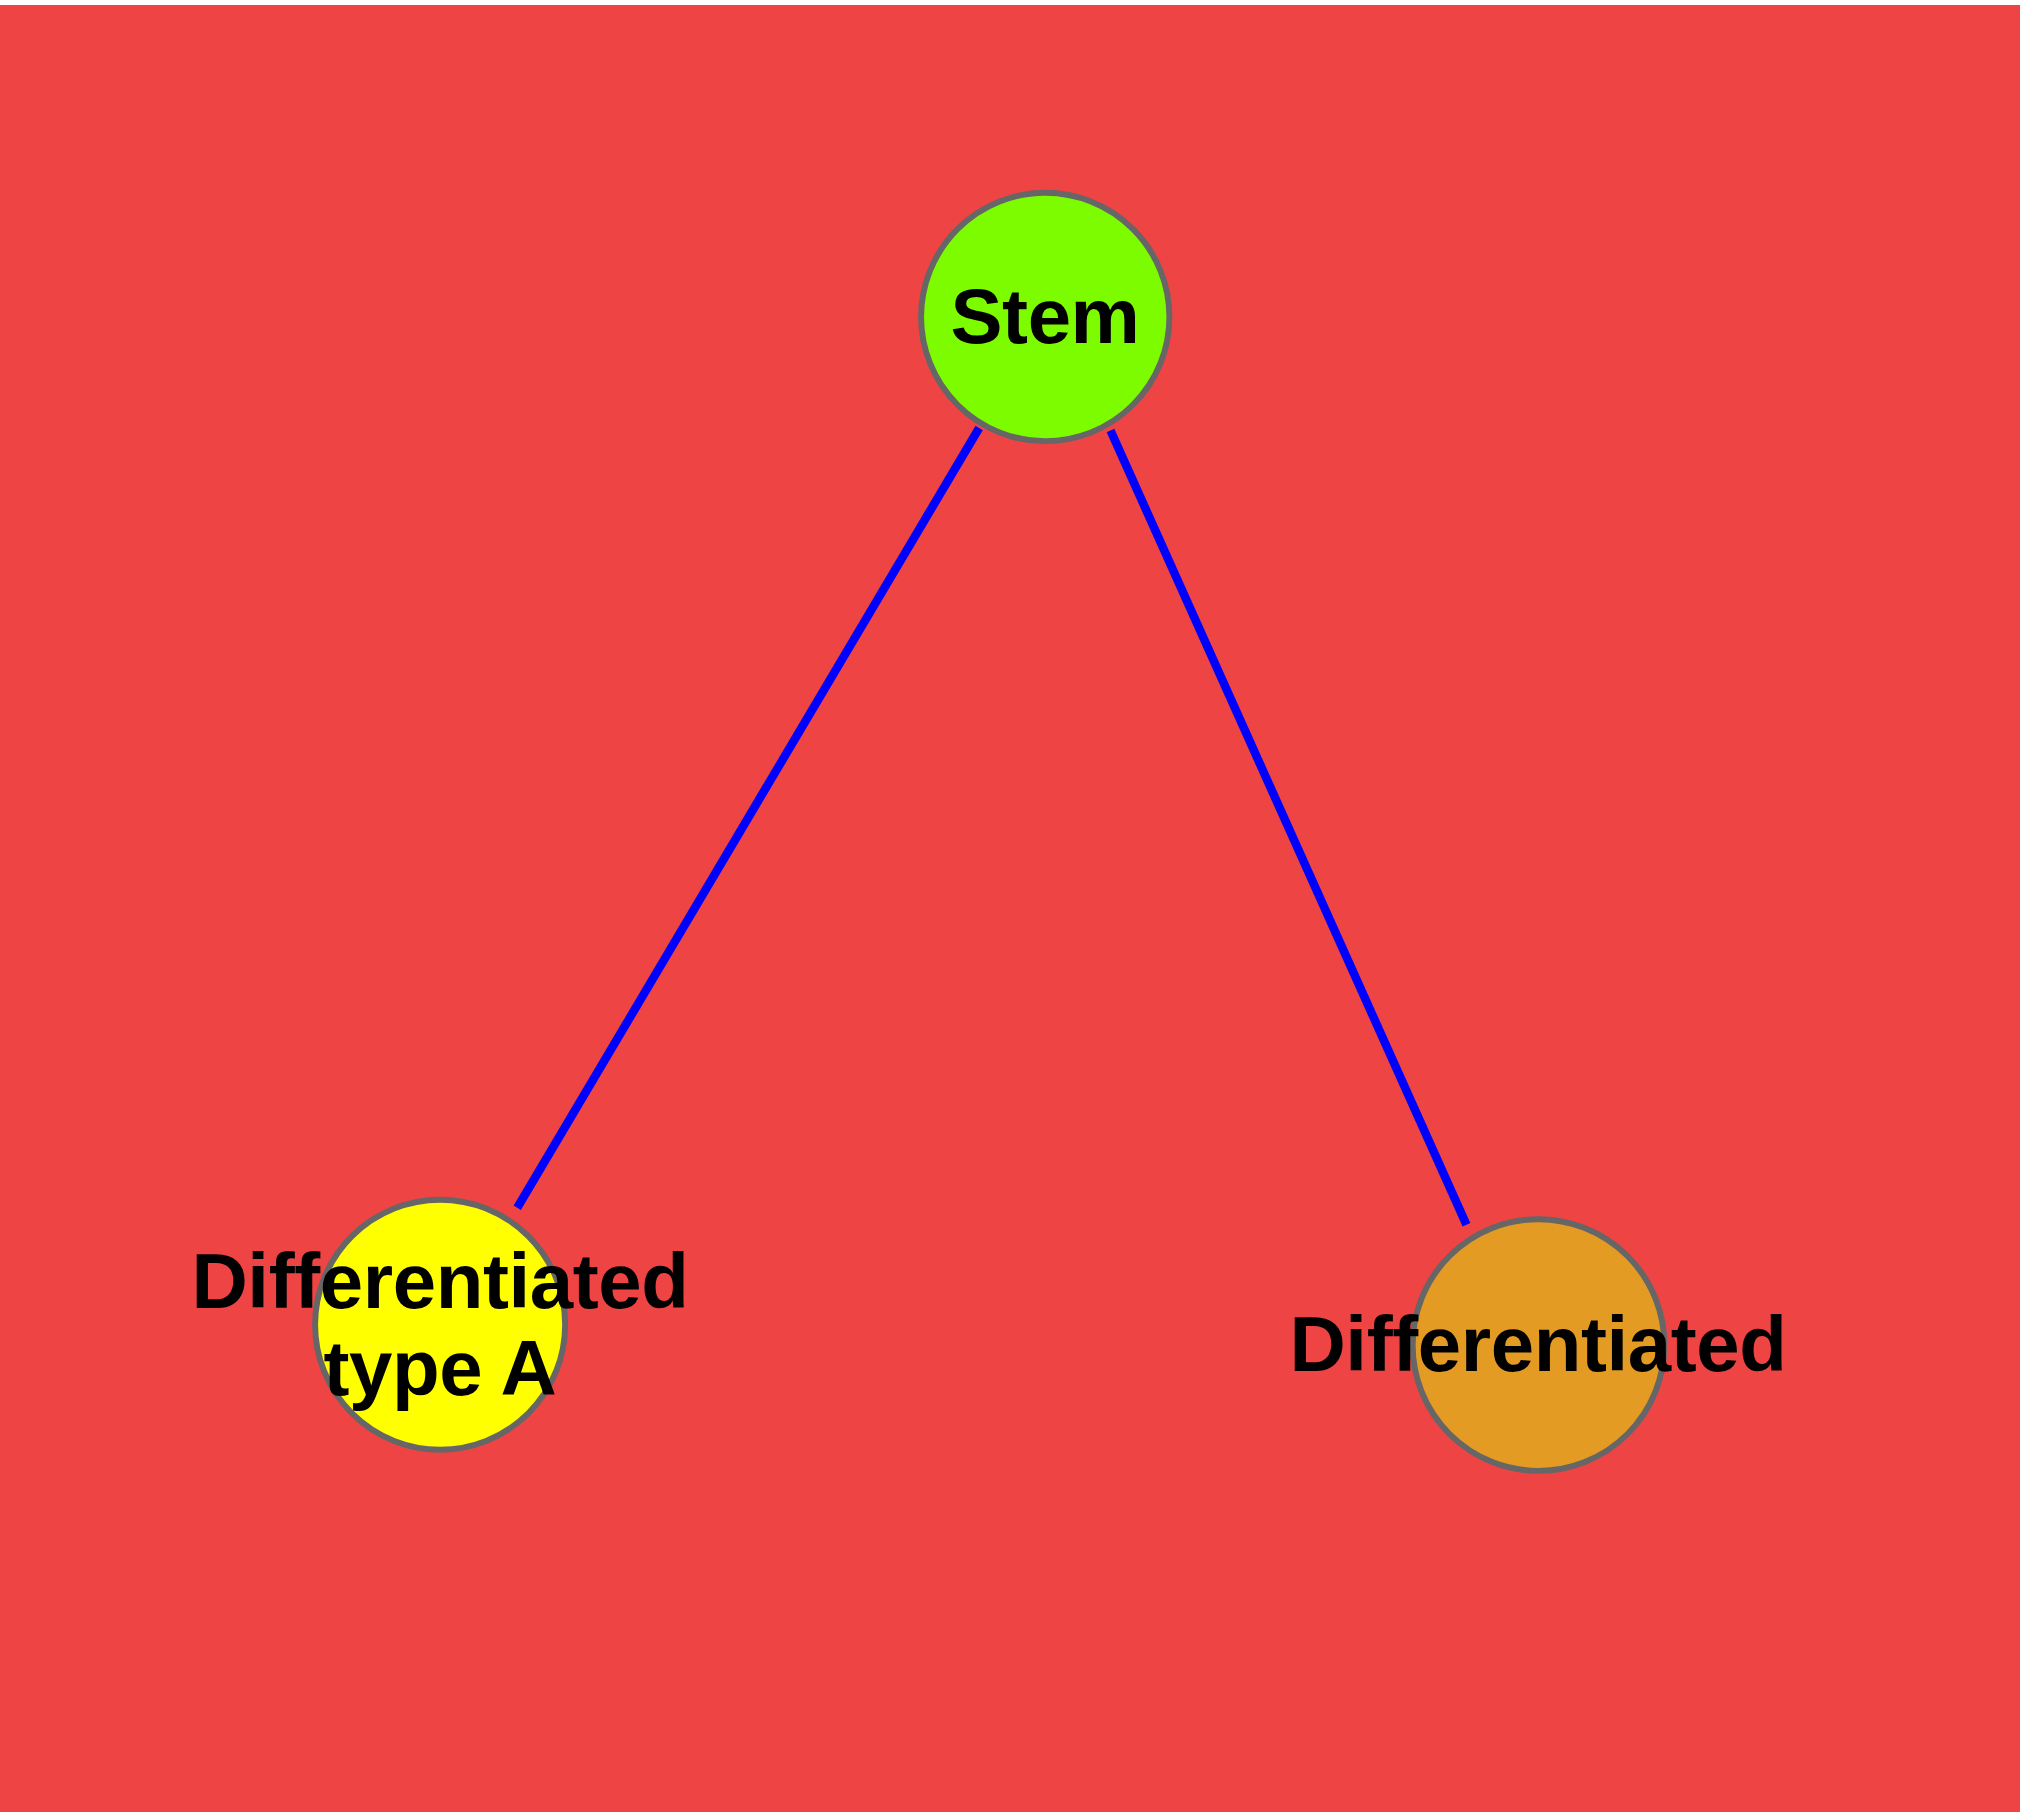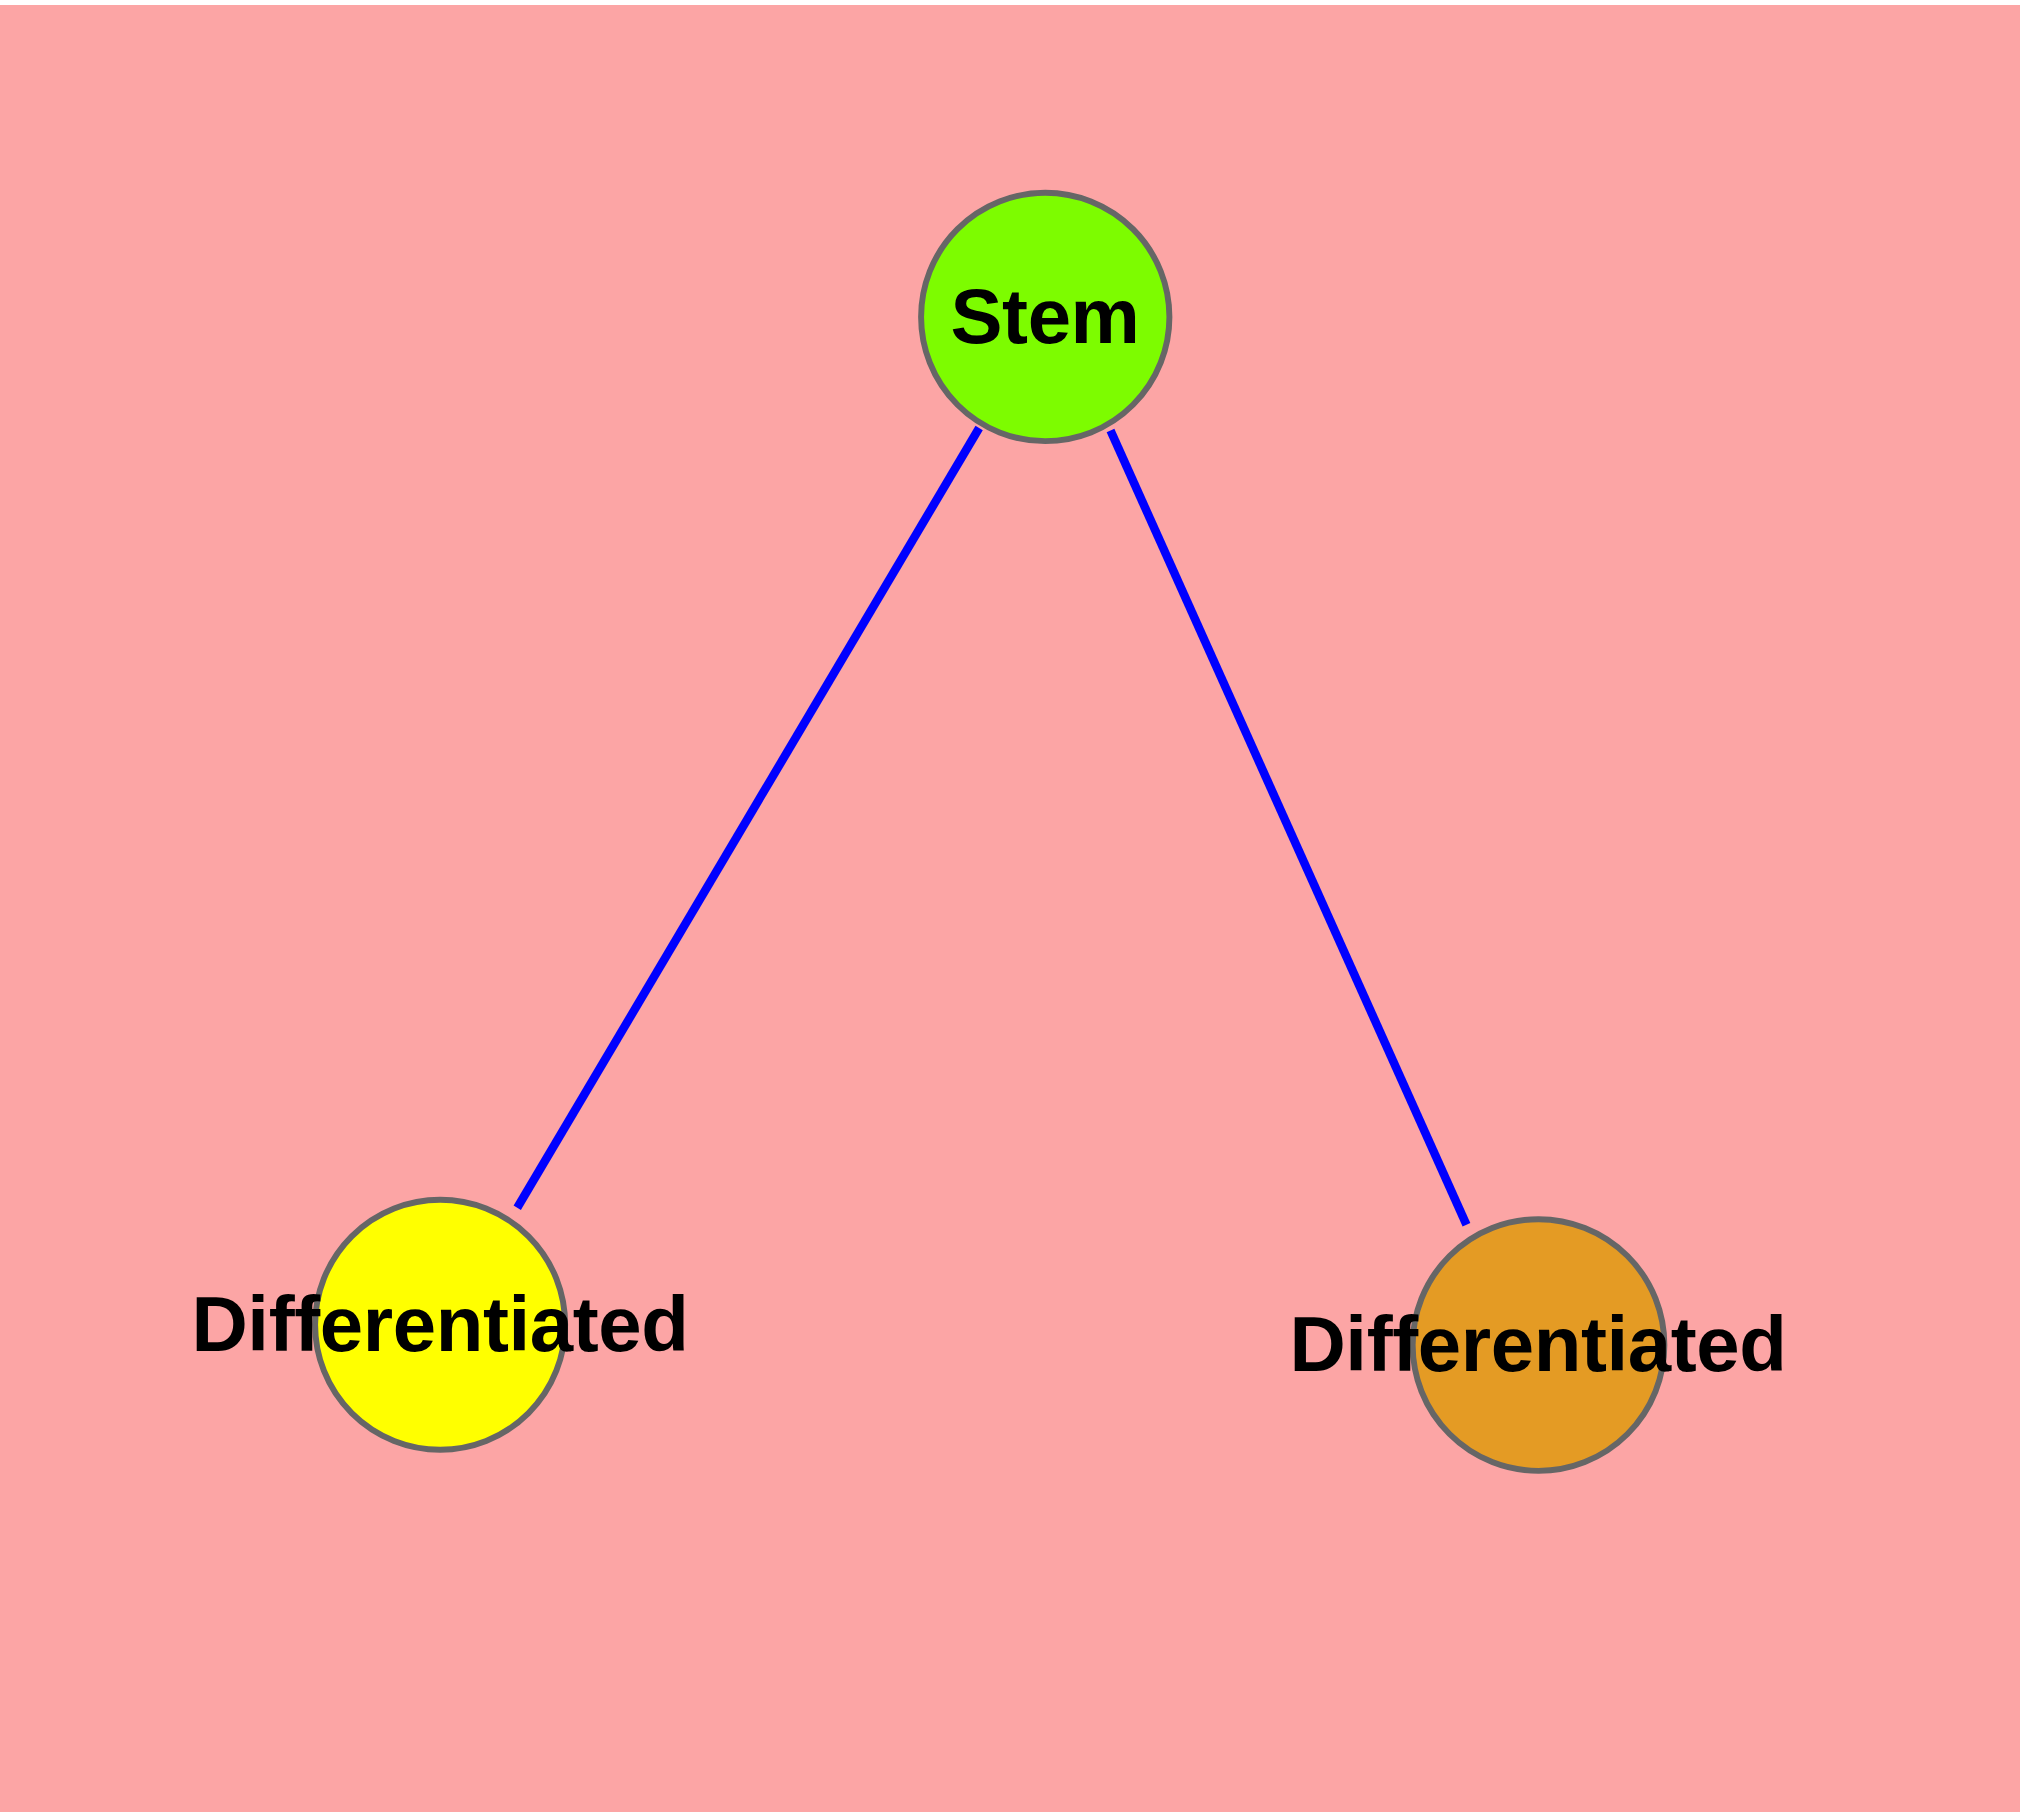--- a/index.html
+++ b/index.html
@@ -57,37 +57,37 @@
     left: 0;
     top: 0;
     width: 2021px;
     height: 5.1px;
     background: #ffffff;
   }
 </style>
 </head>
 <body>
 
-<div id="canvas" style="width: 2021px; height: 1812px; background: #fca5a5;">
+<div id="canvas" style="width: 2021px; height: 1812px; background: #ef4444;">
 
   <svg id="graph-svg" viewBox="0 0 2384 2138" style="width: 2021px; height: 1812px;">
 
     <g>
       <line x1="1155" y1="505" x2="610" y2="1425" stroke="#0000ff" stroke-width="10" stroke-linecap="butt"></line>
       <line x1="1310" y1="508" x2="1730" y2="1445" stroke="#0000ff" stroke-width="10" stroke-linecap="butt"></line>
     </g>
 
     <g>
       <circle cx="1233" cy="374" r="146.5" fill="#7dfc00" stroke="#666666" stroke-width="7"></circle>
       <circle cx="519" cy="1563" r="147.5" fill="#ffff00" stroke="#666666" stroke-width="7"></circle>
       <circle cx="1815" cy="1587" r="148.5" fill="#e49b24" stroke="#666666" stroke-width="7"></circle>
     </g>
   </svg>
 
   <div class="node-label" id="label-stem" style="left: 1045px; top: 317px; color: rgb(0, 0, 0);">Stem</div>
 
-  <div class="node-label" id="label-typea" style="left: 440px; top: 1325px; color: rgb(0, 0, 0);"><span>Differentiated</span><br></div>
+  <div class="node-label" id="label-typea" style="left: 440px; top: 1325px; color: rgb(0, 0, 0);"><span>Differentiated</span><br><span>type A</span></div>
 
   <div class="node-label" id="label-typeb" style="left: 1538px; top: 1345px; color: rgb(0, 0, 0);"><span>Differentiated</span><br></div>
 
   <div class="top-strip"></div>
 </div>
 
 
 </body></html>

